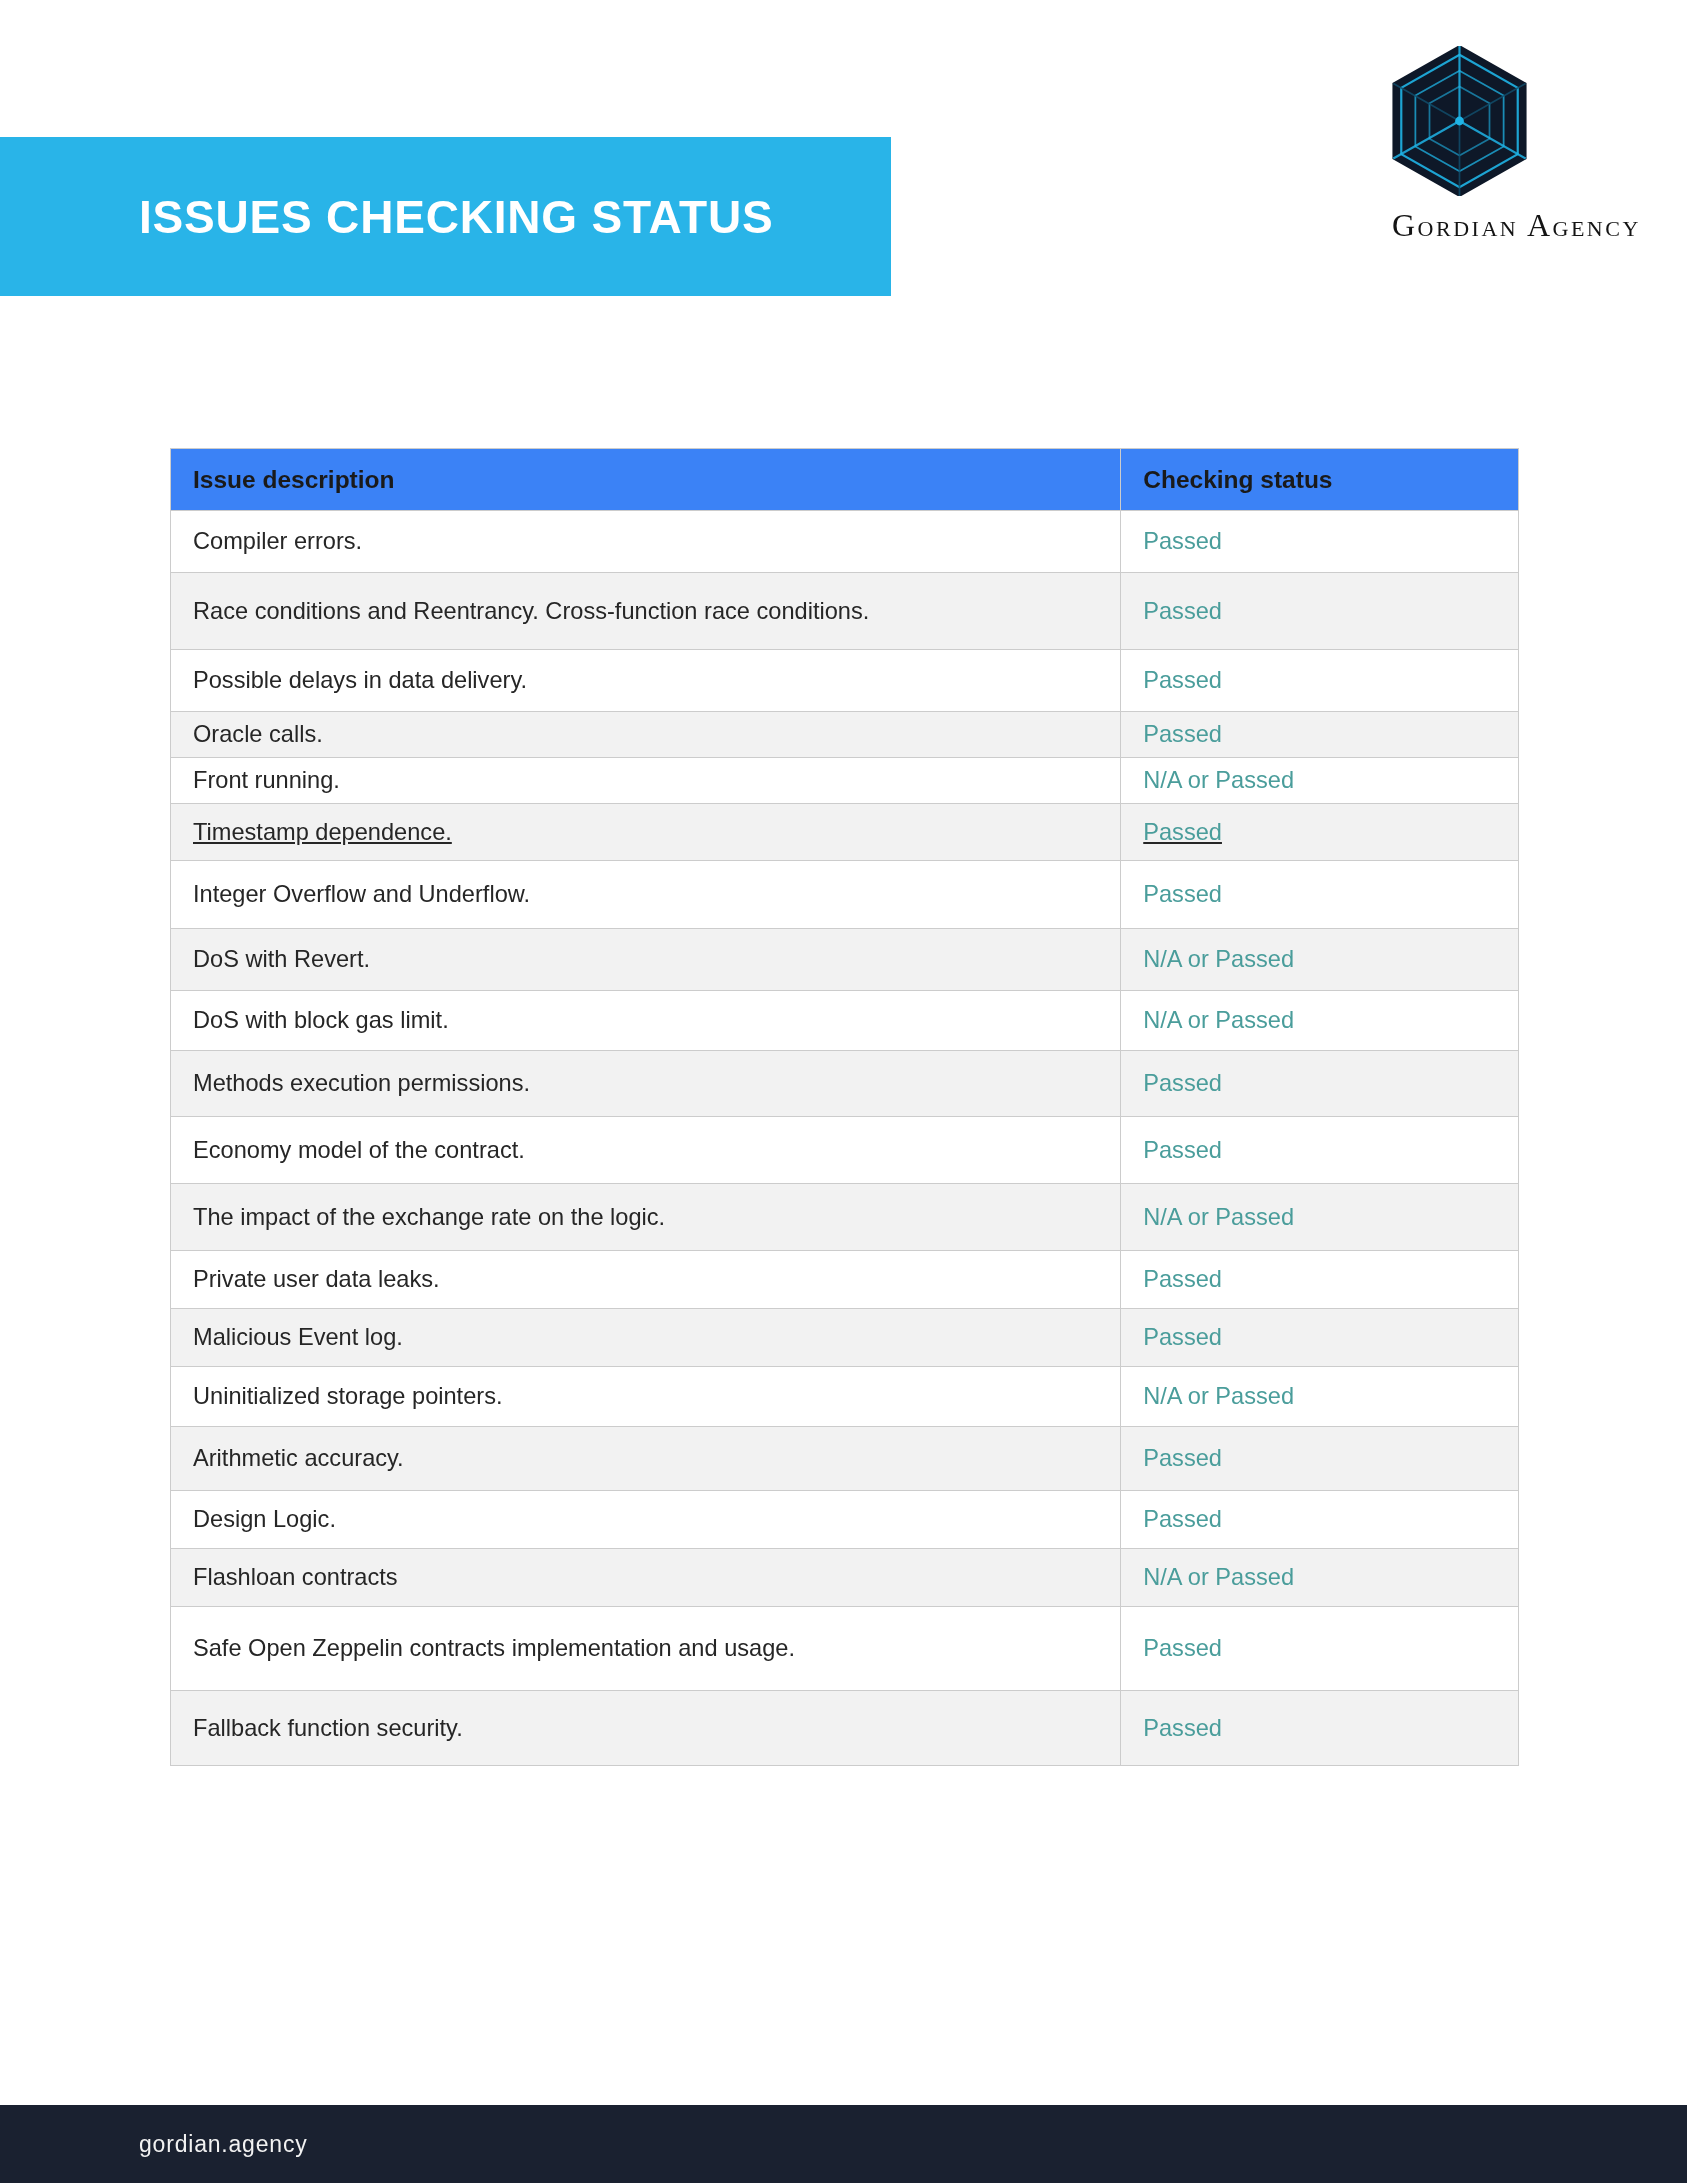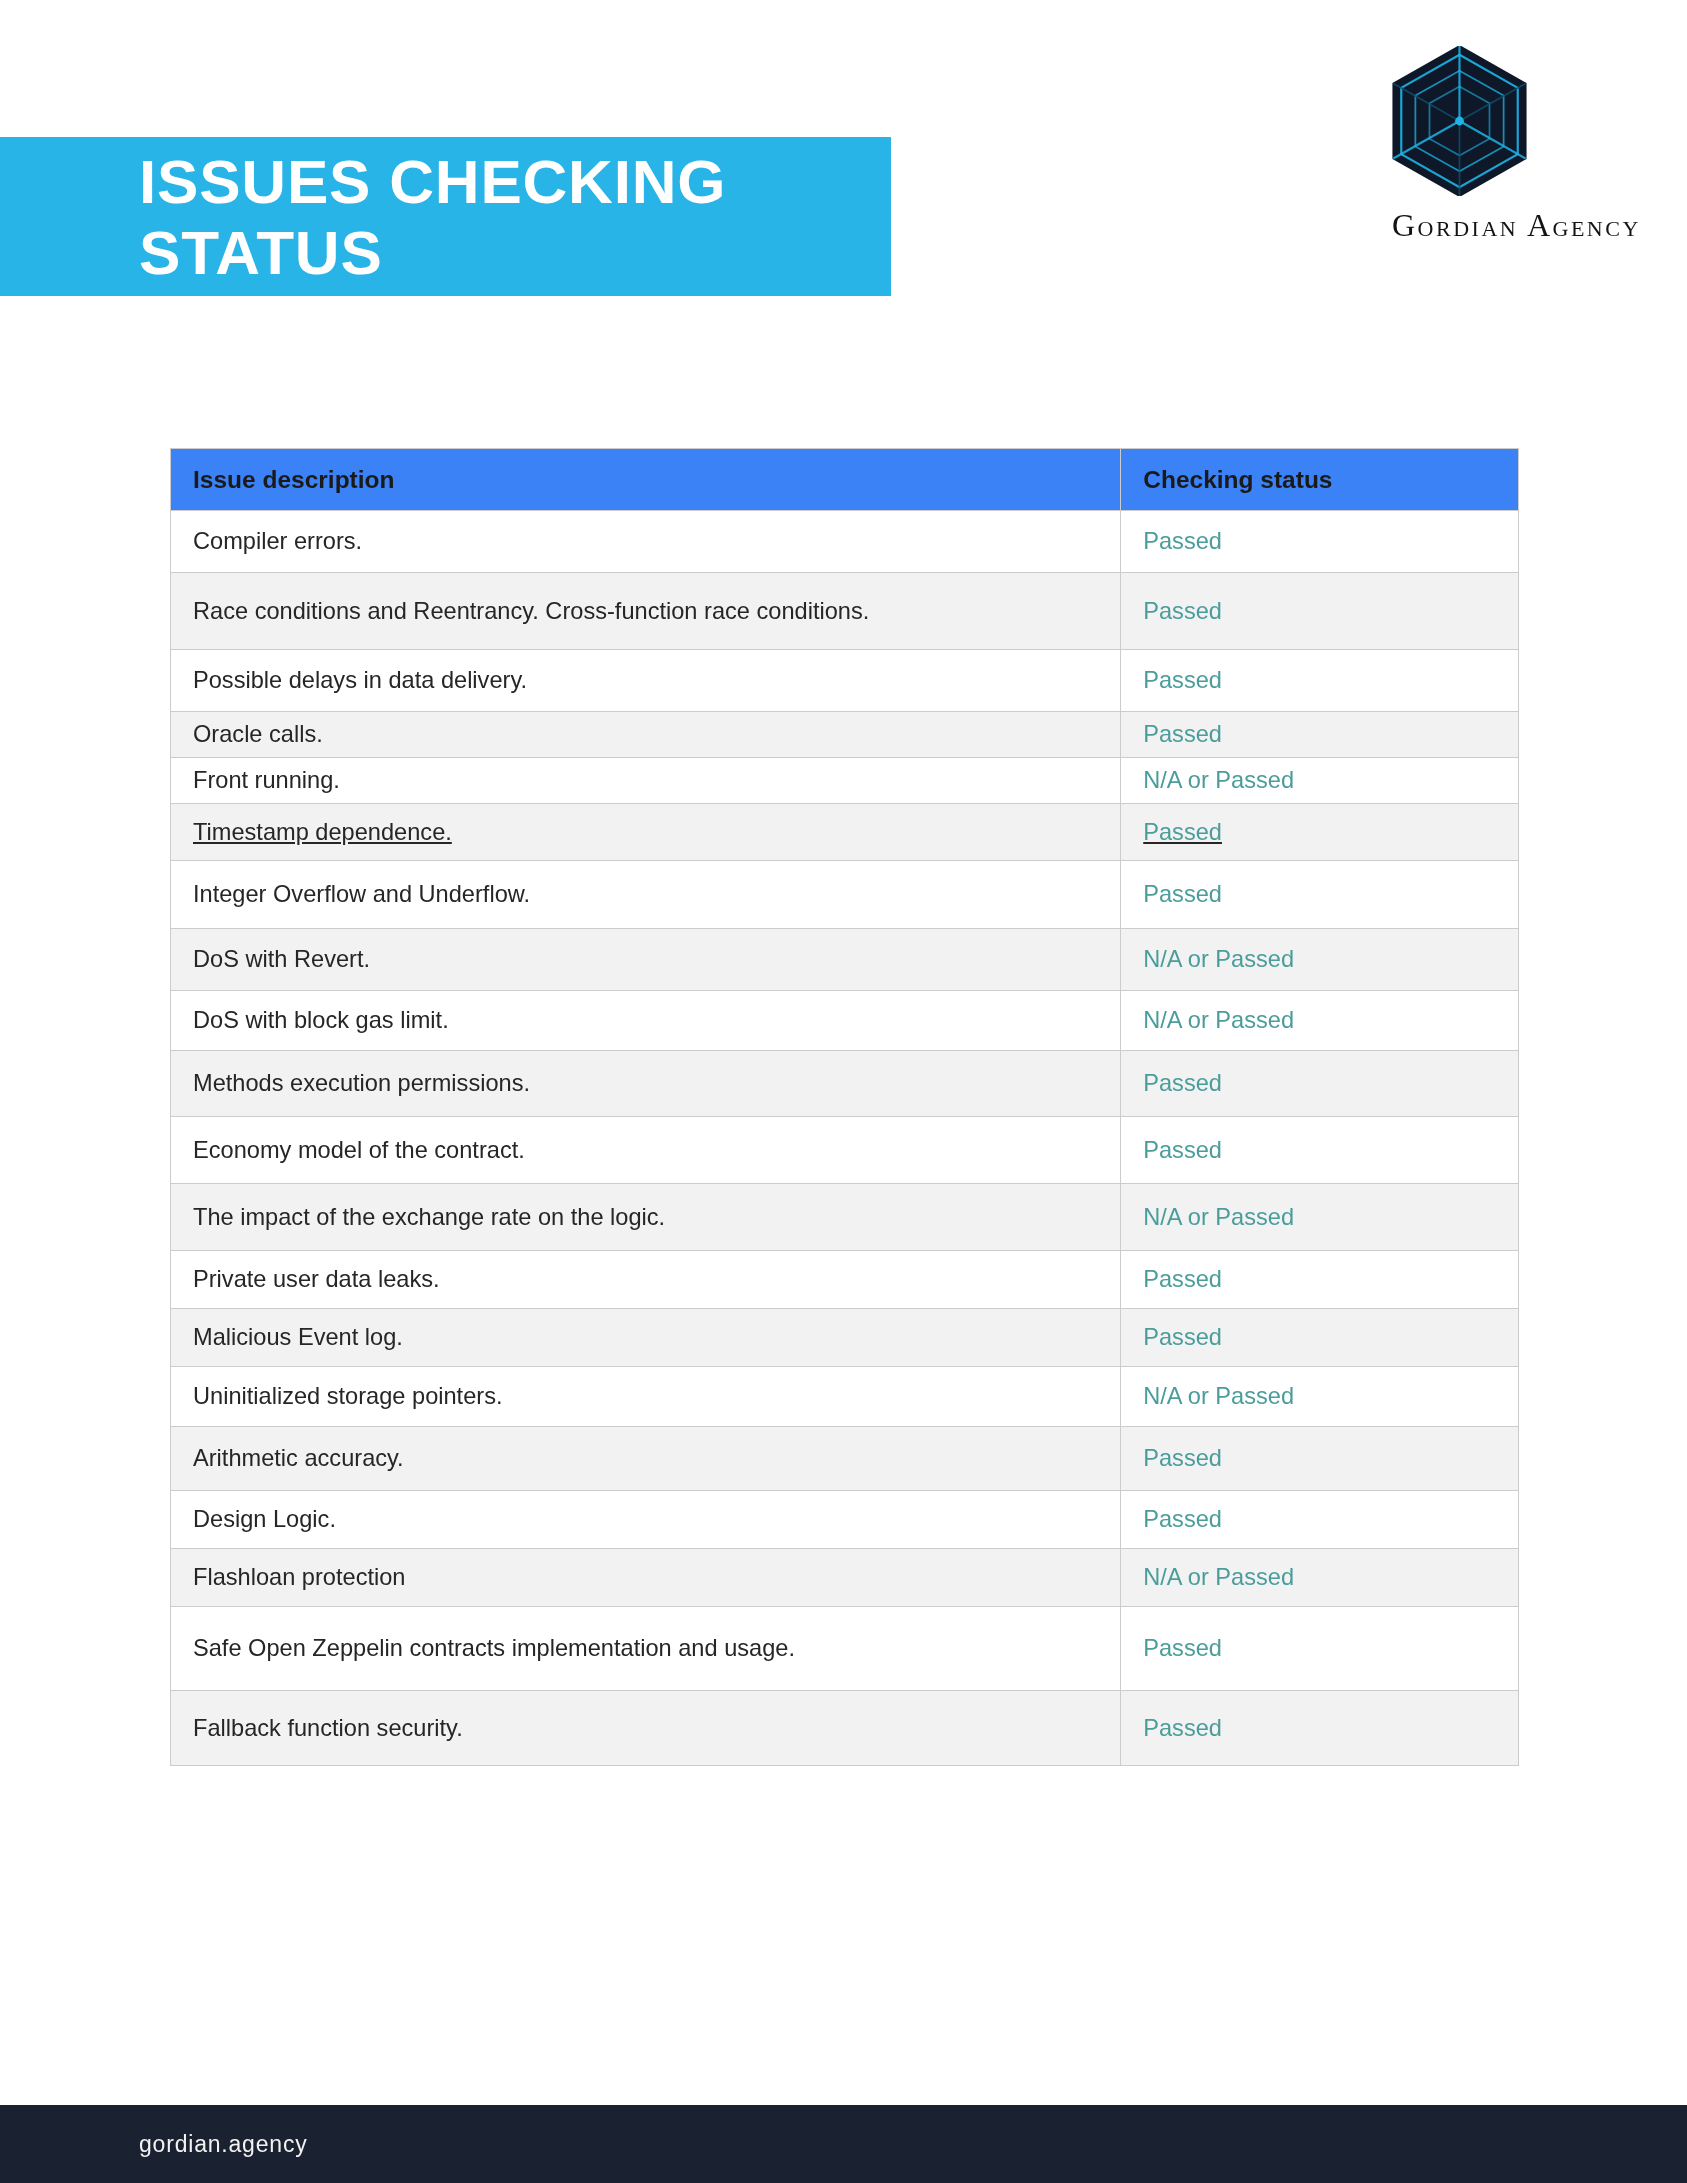--- a/index.html
+++ b/index.html
@@ -21,21 +21,21 @@
     top: 137px;
     width: 891px;
     height: 159px;
     background: #29B4E8;
     display: flex;
     align-items: center;
     padding-left: 139px;
   }
   .banner h1 {
     color: #ffffff;
-    font-size: 62px;
+    font-size: 46px;
     font-weight: 800;
     letter-spacing: 0.8px;
   }
 
   
   .brand {
     position: absolute;
     top: 46px;
     right: 42px;
     width: 253px;
@@ -222,21 +222,21 @@
       </tr>
       <tr>
         <td class="issue">Arithmetic accuracy.</td>
         <td class="status">Passed</td>
       </tr>
       <tr>
         <td class="issue">Design Logic.</td>
         <td class="status">Passed</td>
       </tr>
       <tr>
-        <td class="issue">Flashloan protection</td>
+        <td class="issue">Flashloan contracts</td>
         <td class="status">N/A or Passed</td>
       </tr>
       <tr>
         <td class="issue">Safe Open Zeppelin contracts implementation and usage.</td>
         <td class="status">Passed</td>
       </tr>
       <tr>
         <td class="issue">Fallback function security.</td>
         <td class="status">Passed</td>
       </tr>

